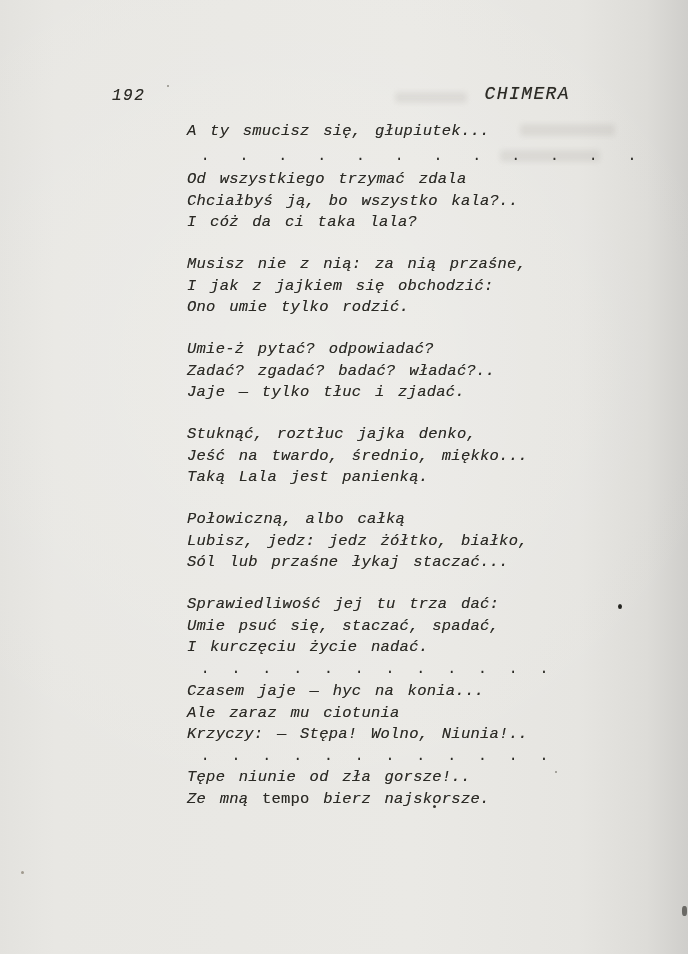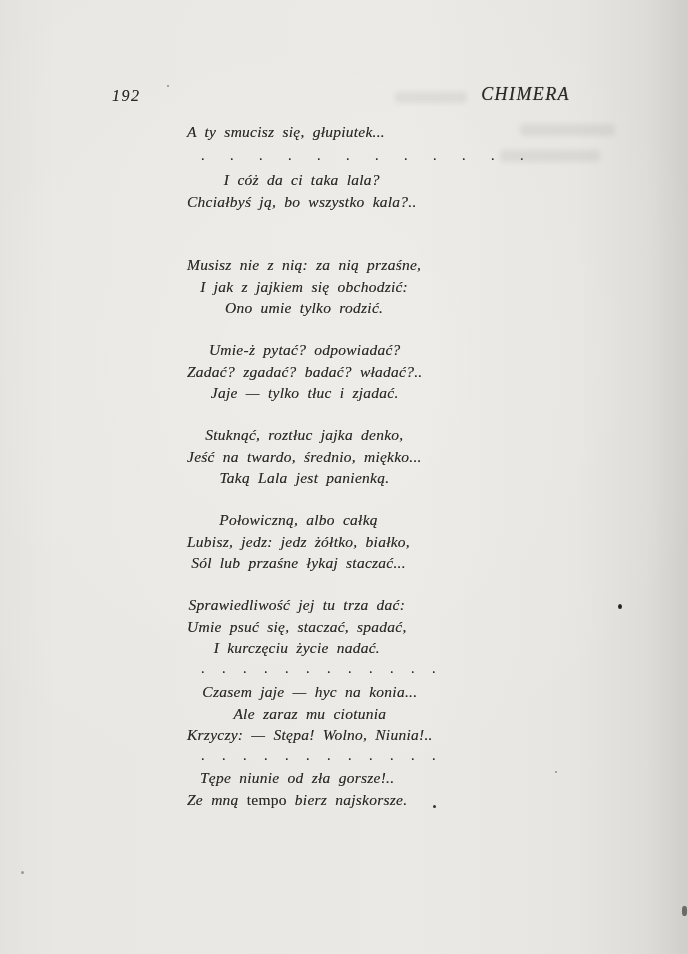--- a/index.html
+++ b/index.html
@@ -1,25 +1,24 @@
 <!DOCTYPE html>
 <html><head>
 <meta charset="utf-8">
 <style>
   html,body{margin:0;padding:0;background:#d8d7d3;}
   .page{
     position:relative;
     width:688px;height:954px;
     overflow:hidden;
-    font-family:Liberation Serif, serif;
+    font-family:Liberation Mono, monospace;
     color:#2b2a25;
     background:
       radial-gradient(120% 90% at 42% 38%, rgba(255,255,255,.18) 0%, rgba(255,255,255,0) 55%),
       linear-gradient(90deg, #e3e2de 0%, #e8e7e3 8%, #eae9e5 60%, #e6e5e1 84%, #dddcd8 94%, #cfcecb 100%);
-    text-align: center;
   }
   .pagenum{
     position:absolute;left:112px;top:87px;
     font-style:italic;font-size:16px;letter-spacing:1.5px;
     text-shadow:0 0 .6px rgba(43,42,37,.55);
   }
   .journal{
     position:absolute;top:84px;right:118px;
     font-style:italic;font-size:18px;letter-spacing:1.4px;
     text-shadow:0 0 .7px rgba(43,42,37,.6);
@@ -52,22 +51,23 @@
 
   <div class="pagenum">192</div>
   <div class="journal">CHIMERA</div>
 
   <div class="stanza" style="top:121px">
     <div class="line">A ty smucisz się, głupiutek...</div>
   </div>
   <div class="dots wide" style="top:149px">. . . . . . . . . . . .</div>
 
   <div class="stanza" style="top:169px">
+    <div class="line">Od wszystkiego trzymać zdala</div>
+    <div class="line">Chciałbyś ją, bo wszystko kala?..</div>
     <div class="line">I cóż da ci taka lala?</div>
-    <div class="line">Chciałbyś ją, bo wszystko kala?..</div>
   </div>
 
   <div class="stanza" style="top:254px">
     <div class="line">Musisz nie z nią: za nią przaśne,</div>
     <div class="line">I jak z jajkiem się obchodzić:</div>
     <div class="line">Ono umie tylko rodzić.</div>
   </div>
 
   <div class="stanza" style="top:339px">
     <div class="line">Umie-ż pytać? odpowiadać?</div>

